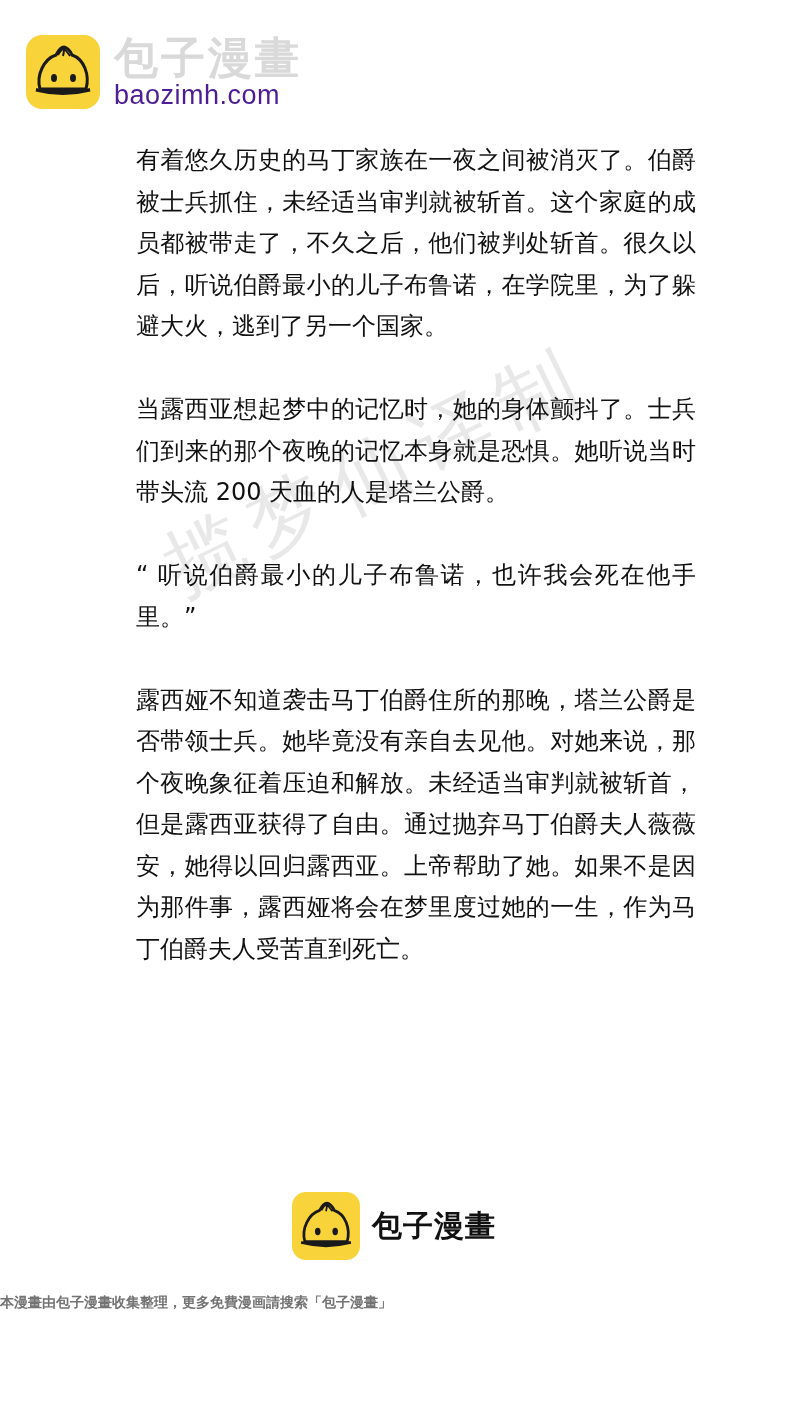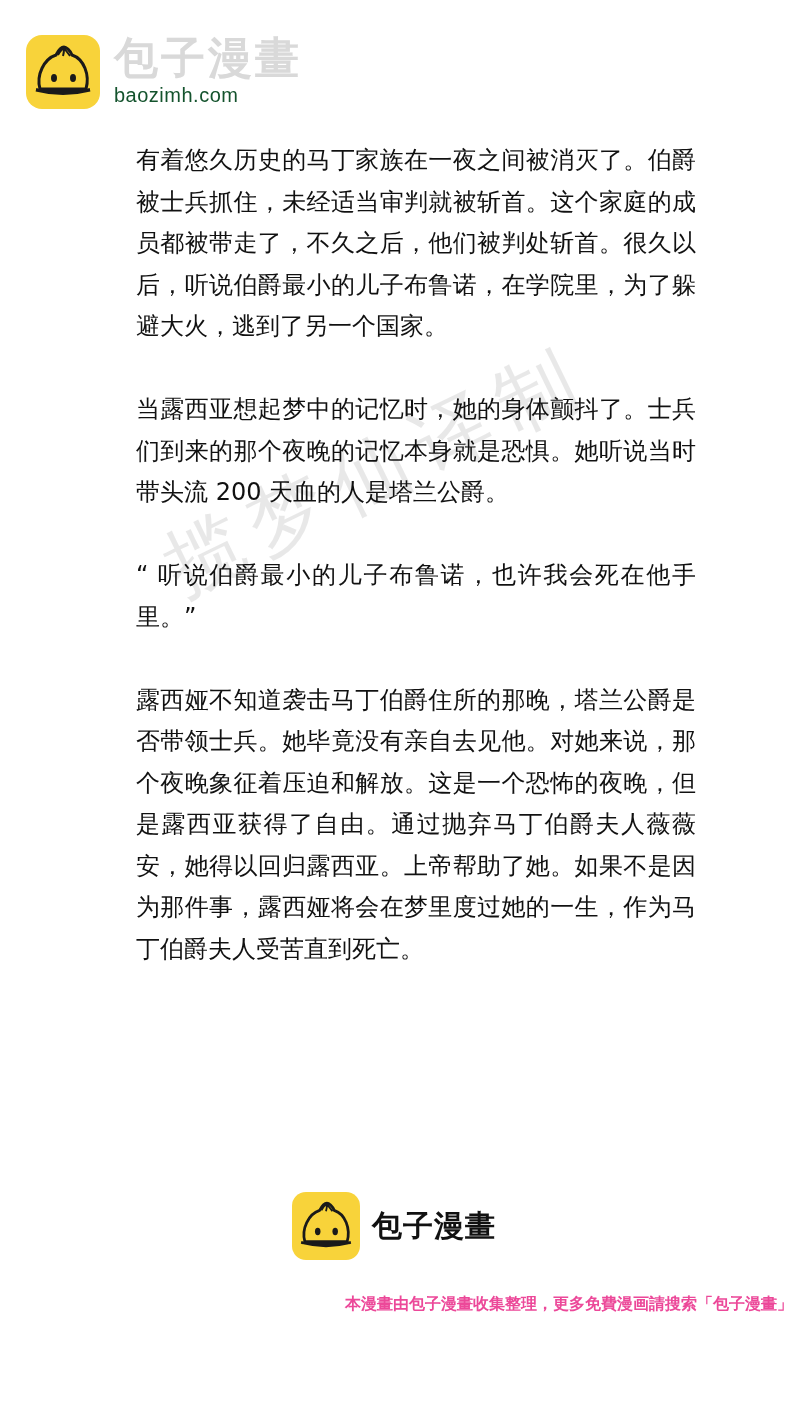--- a/index.html
+++ b/index.html
@@ -16,21 +16,21 @@
       width: 74px; height: 74px; border-radius: 16px; background: #f8d33a;
       position: relative; overflow: hidden;
     }
     .bun-box svg { position: absolute; left: 0; top: 0; width: 100%; height: 100%; }
     .brand-text-wrap { margin-left: 14px; display: flex; flex-direction: column; justify-content: center; }
     .brand-cn-light {
       font-size: 44px; line-height: 46px; letter-spacing: 3px; color: #d9d9d9; font-weight: bold;
     }
     .brand-url {
       font-family: "Liberation Sans", sans-serif;
-      font-size: 20px; line-height: 28px; color: #14532d; letter-spacing: 0.5px;
+      font-size: 27px; line-height: 28px; color: #4c1d95; letter-spacing: 0.5px;
     }
 
     .article {
       position: absolute; left: 136px; top: 140px; width: 560px;
       font-size: 24px; line-height: 41.5px;
     }
     .article p { margin: 0 0 41.5px 0; text-align: justify; }
     .article p:last-child { margin-bottom: 0; }
 
     .watermark {
@@ -43,22 +43,22 @@
 
     .logo-bottom {
       position: absolute; left: 292px; top: 1192px; height: 68px;
       display: flex; align-items: center;
     }
     .logo-bottom .bun-box { width: 68px; height: 68px; border-radius: 14px; }
     .brand-cn-dark {
       margin-left: 12px; font-size: 30px; font-weight: bold; color: #111; letter-spacing: 1px;
     }
     .footer-note {
-      position: absolute; left: 0; top: 1294px; width: 793px; text-align: right;
-      font-size: 16px; font-weight: bold; color: #ec4899;
+      position: absolute; left: 0; top: 1294px; width: 793px; text-align: left;
+      font-size: 14px; font-weight: bold; color: #737373;
     }
   </style>
 </head>
 <body>
 
 <div class="logo-top">
   <div class="bun-box">
     <svg viewBox="0 0 74 74" xmlns="http://www.w3.org/2000/svg">
       <path d="M14 54 C10 40 18 24 30 20 C33 14 36 12 38 12 C40 12 44 15 46 20 C58 24 64 40 60 54 Z" fill="#f8d33a" stroke="#1a1a1a" stroke-width="3"></path>
       <path d="M32 20 C34 16 36 14 38 13 M38 13 C40 16 42 18 44 21 M38 13 C38 16 38 18 37 21" fill="none" stroke="#1a1a1a" stroke-width="2"></path>
@@ -70,21 +70,21 @@
   <div class="brand-text-wrap">
     <div class="brand-cn-light">包子漫畫</div>
     <div class="brand-url">baozimh.com</div>
   </div>
 </div>
 
 <div class="article">
   <p>有着悠久历史的马丁家族在一夜之间被消灭了。伯爵被士兵抓住，未经适当审判就被斩首。这个家庭的成员都被带走了，不久之后，他们被判处斩首。很久以后，听说伯爵最小的儿子布鲁诺，在学院里，为了躲避大火，逃到了另一个国家。</p>
   <p>当露西亚想起梦中的记忆时，她的身体颤抖了。士兵们到来的那个夜晚的记忆本身就是恐惧。她听说当时带头流 200 天血的人是塔兰公爵。</p>
   <p>“ 听说伯爵最小的儿子布鲁诺，也许我会死在他手里。”</p>
-  <p>露西娅不知道袭击马丁伯爵住所的那晚，塔兰公爵是否带领士兵。她毕竟没有亲自去见他。对她来说，那个夜晚象征着压迫和解放。这是一个恐怖的夜晚，但是露西亚获得了自由。通过抛弃马丁伯爵夫人薇薇安，她得以回归露西亚。上帝帮助了她。如果不是因为那件事，露西娅将会在梦里度过她的一生，作为马丁伯爵夫人受苦直到死亡。</p>
+  <p>露西娅不知道袭击马丁伯爵住所的那晚，塔兰公爵是否带领士兵。她毕竟没有亲自去见他。对她来说，那个夜晚象征着压迫和解放。未经适当审判就被斩首，但是露西亚获得了自由。通过抛弃马丁伯爵夫人薇薇安，她得以回归露西亚。上帝帮助了她。如果不是因为那件事，露西娅将会在梦里度过她的一生，作为马丁伯爵夫人受苦直到死亡。</p>
 </div>
 
 <div class="watermark">揽梦仙译制</div>
 
 <div class="logo-bottom">
   <div class="bun-box">
     <svg viewBox="0 0 74 74" xmlns="http://www.w3.org/2000/svg">
       <path d="M14 54 C10 40 18 24 30 20 C33 14 36 12 38 12 C40 12 44 15 46 20 C58 24 64 40 60 54 Z" fill="#f8d33a" stroke="#1a1a1a" stroke-width="3"></path>
       <path d="M32 20 C34 16 36 14 38 13 M38 13 C40 16 42 18 44 21 M38 13 C38 16 38 18 37 21" fill="none" stroke="#1a1a1a" stroke-width="2"></path>
       <ellipse cx="28" cy="43" rx="3" ry="4" fill="#1a1a1a"></ellipse>

